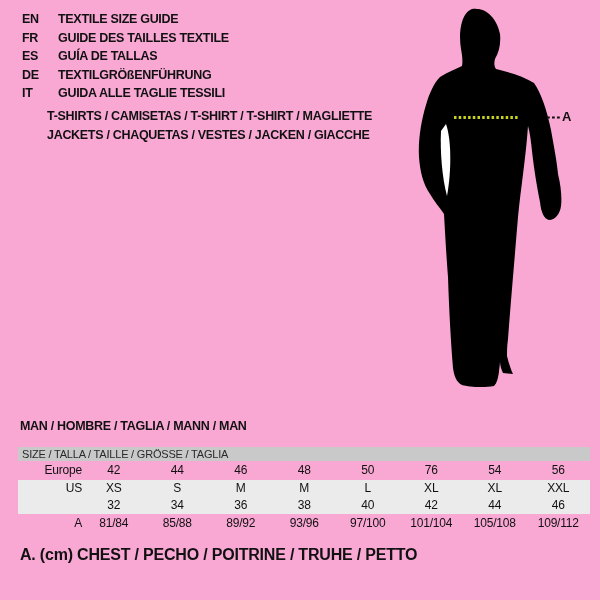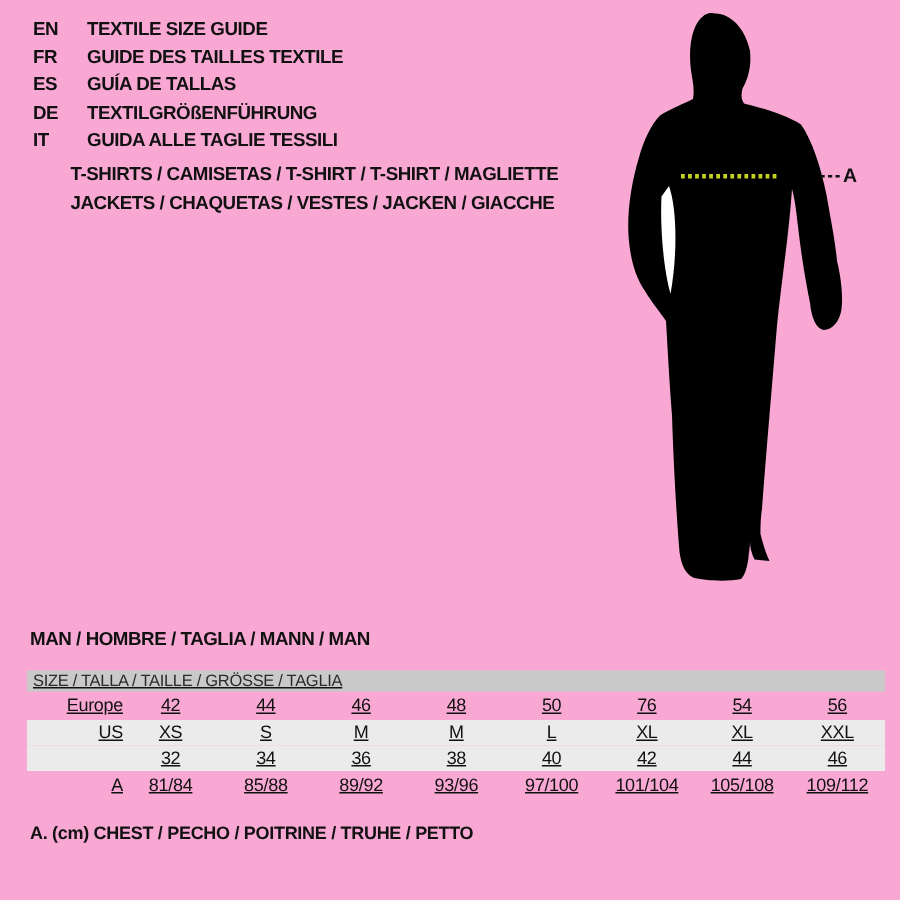--- a/index.html
+++ b/index.html
@@ -19,33 +19,33 @@
   .silhouette{fill:var(--silhouette,#000);}
   .arm-gap{fill:#fff;}
   .chest-line{stroke:var(--measure-dots,#c6d320);stroke-width:3;stroke-dasharray:2.5 2.2;}
   .ext-line{stroke:#111;stroke-width:1.8;stroke-dasharray:2.8 2.2;}
   .measure-label{position:absolute;left:562px;top:109px;font-size:13px;font-weight:bold;line-height:15px;}
 
   
   .section-title{position:absolute;left:20px;top:419px;font-weight:bold;font-size:12.5px;letter-spacing:-0.3px;line-height:14px;white-space:nowrap;}
 
   
-  .size-table{position:absolute;left:18px;top:447px;width:572px;font-size:12px;letter-spacing:-0.2px;text-decoration:underline;}
+  .size-table{position:absolute;left:18px;top:447px;width:572px;font-size:12px;letter-spacing:-0.2px;}
   .t-header{height:14px;line-height:14px;background:var(--table-header-bg,#c9c9c9);font-size:11px;color:#2a2a2a;padding-left:4px;box-sizing:border-box;white-space:nowrap;}
   .t-row{display:grid;grid-template-columns:64px repeat(8,1fr);}
   .t-row.shaded{background:var(--table-band-bg,#ebebeb);}
   .t-row.r0{height:19px;line-height:19px;}
   .t-row.r1{height:17px;line-height:17px;}
   .t-row.r2{height:17px;line-height:17px;}
   .t-row.r3{height:18px;line-height:18px;}
   .t-label{text-align:right;padding-left:4px;white-space:nowrap;}
   .t-cell{text-align:center;white-space:nowrap;}
 
   
-  .footnote{position:absolute;left:20px;top:548px;font-weight:bold;font-size:12px;letter-spacing:-0.2px;line-height:14px;white-space:nowrap;}
+  .footnote{position:absolute;left:20px;top:548px;font-weight:bold;font-size:16px;letter-spacing:-0.2px;line-height:14px;white-space:nowrap;}
 </style>
 </head>
 <body>
 
 <div class="page">
 
   <div class="lang-list">
     <div class="lang-row">
       <span>EN</span>
       <span>TEXTILE SIZE GUIDE</span>

